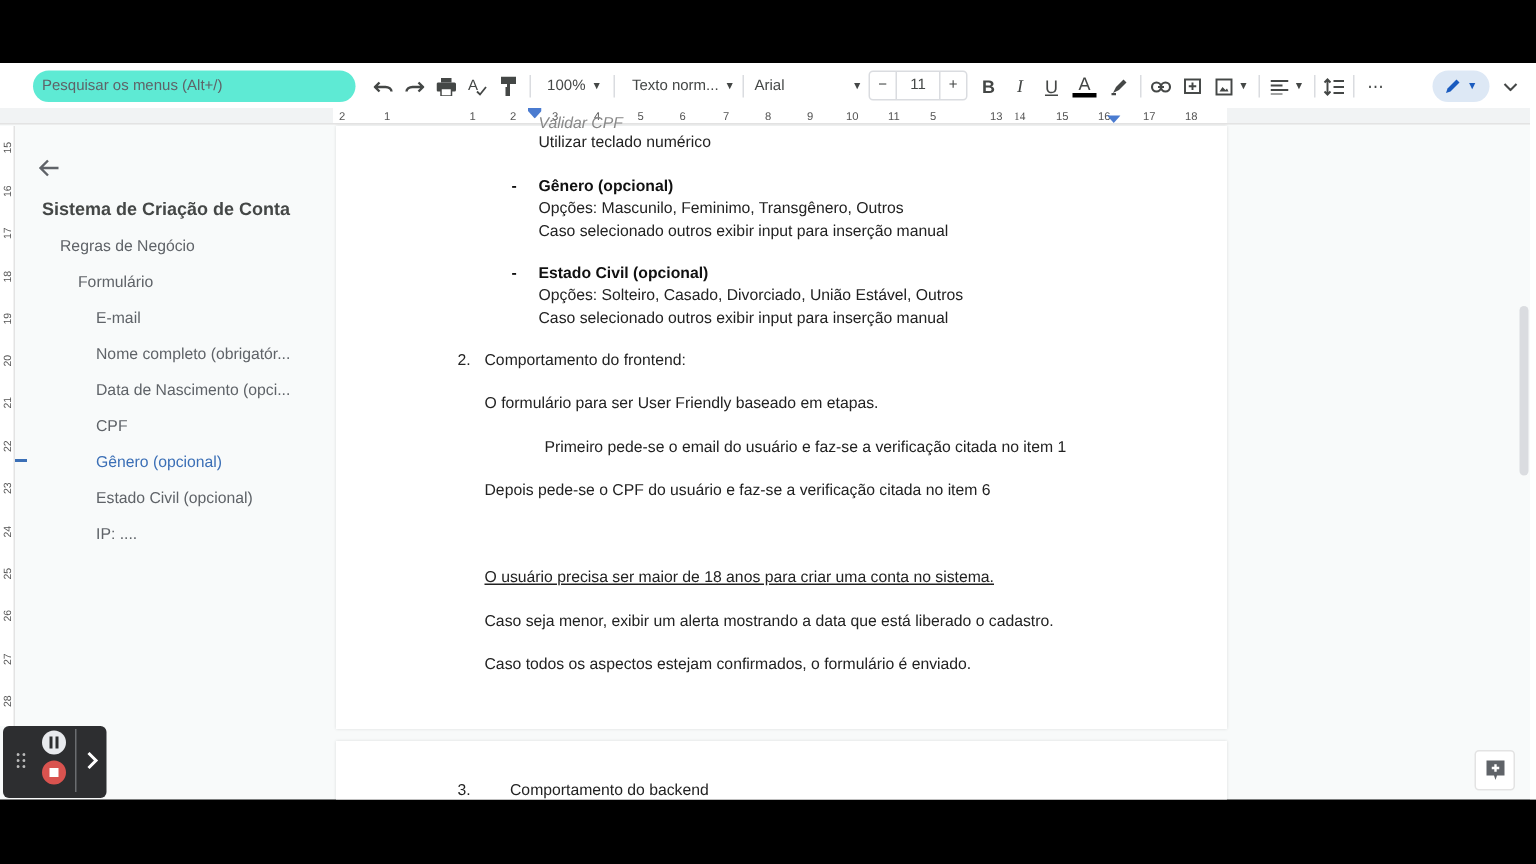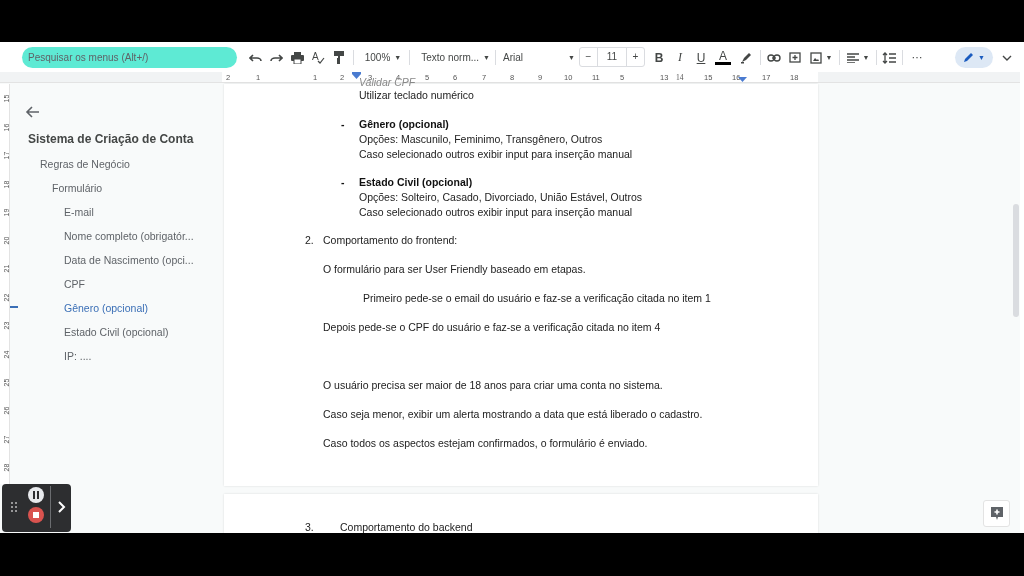--- a/index.html
+++ b/index.html
@@ -258,22 +258,22 @@
     <div class="doc-text doc-bold" style="left:117px;top:92px;">-</div>
     <div class="doc-text doc-bold" style="left:135px;top:92px;">Estado Civil (opcional)</div>
     <div class="doc-text" style="left:135px;top:107px;">Opções: Solteiro, Casado, Divorciado, União Estável, Outros</div>
     <div class="doc-text" style="left:135px;top:122px;">Caso selecionado outros exibir input para inserção manual</div>
 
     <div class="doc-text" style="left:81px;top:150px;">2.</div>
     <div class="doc-text" style="left:99px;top:150px;">Comportamento do frontend:</div>
 
     <div class="doc-text" style="left:99px;top:179px;">O formulário para ser User Friendly baseado em etapas.</div>
     <div class="doc-text" style="left:99px;top:208px;margin-left:40px;">Primeiro pede-se o email do usuário e faz-se a verificação citada no item 1</div>
-    <div class="doc-text" style="left:99px;top:237px;">Depois pede-se o CPF do usuário e faz-se a verificação citada no item 4</div>
-    <div class="doc-text" style="left:99px;top:295px;">O usuário precisa ser maior de 18 anos para criar uma conta no sistema.</div>
+    <div class="doc-text" style="left:99px;top:237px;">Depois pede-se o CPF do usuário e faz-se a verificação citada no item 6</div>
+    <div class="doc-text" style="left:99px;top:295px;text-decoration:underline;">O usuário precisa ser maior de 18 anos para criar uma conta no sistema.</div>
     <div class="doc-text" style="left:99px;top:324px;">Caso seja menor, exibir um alerta mostrando a data que está liberado o cadastro.</div>
     <div class="doc-text" style="left:99px;top:353px;">Caso todos os aspectos estejam confirmados, o formulário é enviado.</div>
   </div>
 
   <div class="page page2">
     <div class="doc-text" style="left:81px;top:27px;">3.</div>
     <div class="doc-text" style="left:116px;top:27px;">Comportamento do backend</div>
   </div>
 
   <div class="scrollbar"></div>

